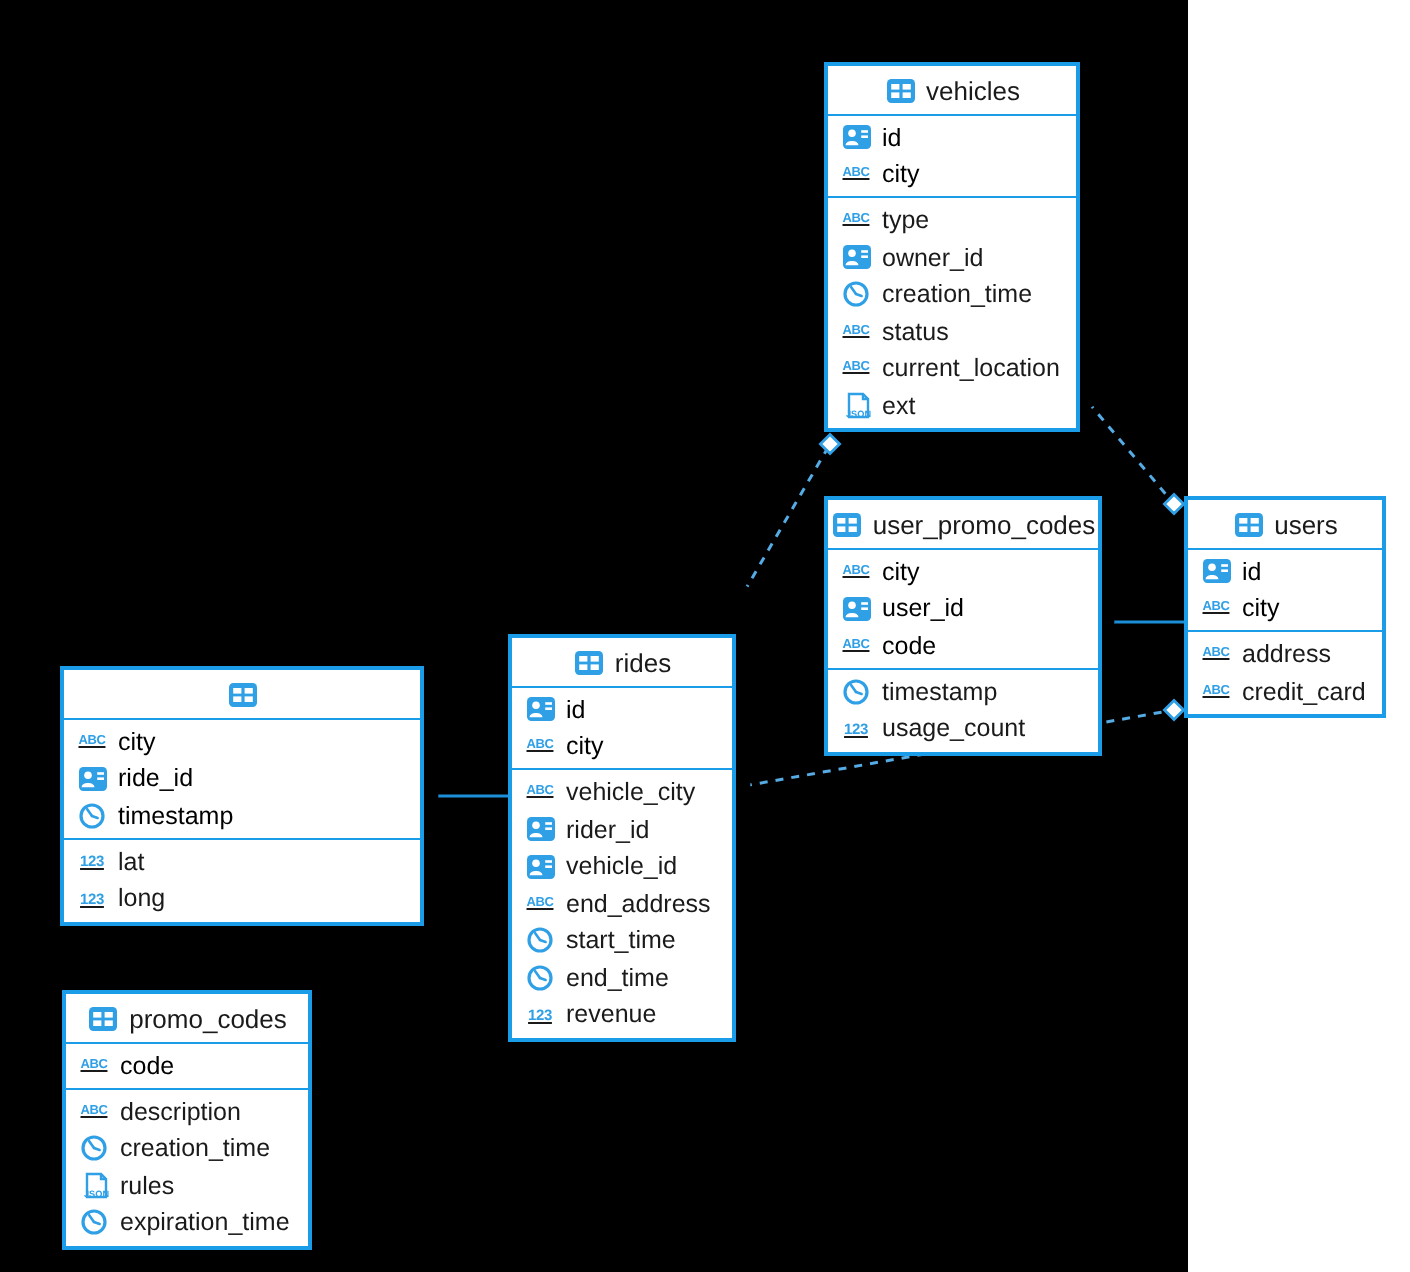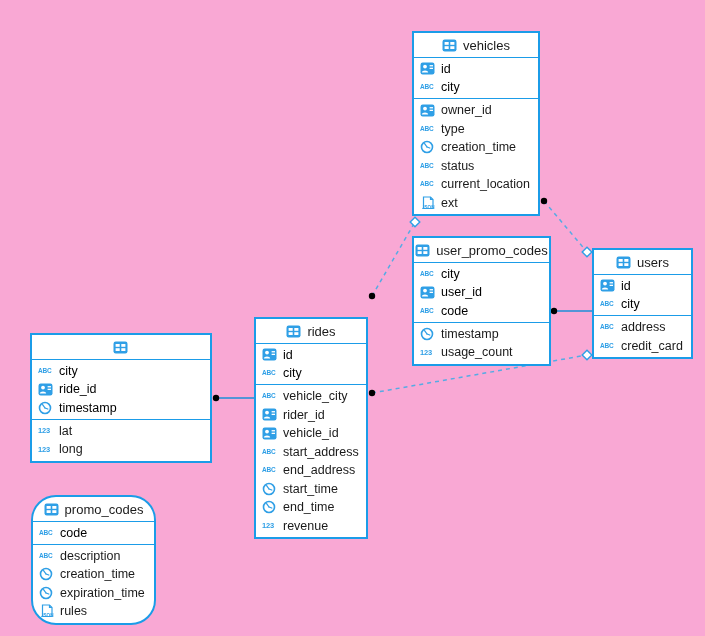--- a/index.html
+++ b/index.html
@@ -2,39 +2,39 @@
 <html style="--blue: #1b9ce8; --icon-blue: #2f9fe6; --text: #1a1a1a;"><head>
 <meta charset="utf-8">
 <style>
   :root{
     --blue:#1b9ce8;
     --icon-blue:#2f9fe6;
     --text:#1a1a1a;
   }
   html,body{margin:0;padding:0;background:#fff;}
   body{width:705px;height:636px;overflow:hidden;font-family:"Liberation Sans",sans-serif;}
-  #canvas{position:relative;width:705px;height:636px;background:#f9a8d4;}
+  #canvas{position:relative;width:594px;height:636px;background:#000000;}
   #connections{position:absolute;left:0;top:0;width:705px;height:636px;}
   .tbl{
     position:absolute;background:#fff;border:2px solid var(--blue);
     box-sizing:border-box;color:var(--text);
   }
   .hdr{
     height:24px;display:flex;align-items:center;justify-content:center;gap:5px;
     border-bottom:1px solid var(--blue);font-size:13px;white-space:nowrap;
   }
   .sec{display:block;}
   .sec.pk{padding:1.5px 0;border-bottom:1px solid var(--blue);}
   .sec.flds{padding:2px 0;}
   .field{
     height:18.5px;display:flex;align-items:center;gap:5px;padding:0 6px;
     font-size:12.5px;white-space:nowrap;
   }
   .sec.pk .fname{font-weight:400;color:#000;}
-  .icn{width:16px;min-width:16px;display:flex;align-items:center;justify-content:flex-start;}
+  .icn{width:16px;min-width:16px;display:flex;align-items:center;justify-content:center;text-decoration:underline;}
   .tIcon{font-size:6.5px;font-weight:700;color:var(--icon-blue);letter-spacing:-0.2px;line-height:1;}
   .nIcon{font-size:7.5px;font-weight:700;color:var(--icon-blue);letter-spacing:-0.2px;line-height:1;}
 </style>
 </head>
 <body>
 
 <div id="canvas">
   <svg id="connections" xmlns="http://www.w3.org/2000/svg" viewBox="0 0 705 636">
       <g>
         <line x1="372" y1="296" x2="415" y2="222" stroke="#55abe4" stroke-width="1.5" stroke-dasharray="4 4"></line>
@@ -90,35 +90,35 @@
           <div class="field">
             <span class="icn">
               <span class="tIcon">ABC</span>
             </span>
             <span class="fname">city</span>
           </div>
         </div>
         <div class="sec flds">
           <div class="field">
             <span class="icn">
+              <span class="tIcon">ABC</span>
+            </span>
+            <span class="fname">type</span>
+          </div>
+          <div class="field">
+            <span class="icn">
               <svg width="15" height="13" viewBox="0 0 15 13">
                 <rect x="0.5" y="0.5" width="14" height="12" rx="2.2" fill="#2f9fe6"></rect>
                 <circle cx="5" cy="4.6" r="1.9" fill="#fff"></circle>
                 <path d="M1.8 10.6 C1.8 7.8 8.2 7.8 8.2 10.6 Z" fill="#fff"></path>
                 <rect x="9.6" y="3.1" width="3.4" height="1.3" fill="#fff"></rect>
                 <rect x="9.6" y="5.7" width="3.4" height="1.3" fill="#fff"></rect>
               </svg>
             </span>
             <span class="fname">owner_id</span>
-          </div>
-          <div class="field">
-            <span class="icn">
-              <span class="tIcon">ABC</span>
-            </span>
-            <span class="fname">type</span>
           </div>
           <div class="field">
             <span class="icn">
               <svg width="14" height="14" viewBox="0 0 14 14">
                 <circle cx="7" cy="7" r="5.5" fill="none" stroke="#2f9fe6" stroke-width="1.6"></circle>
                 <line x1="7" y1="7" x2="4.6" y2="3.6" stroke="#2f9fe6" stroke-width="1.3" stroke-linecap="round"></line>
                 <line x1="7" y1="7" x2="9.8" y2="8" stroke="#2f9fe6" stroke-width="1.3" stroke-linecap="round"></line>
               </svg>
             </span>
             <span class="fname">creation_time</span>
@@ -140,21 +140,21 @@
               <svg width="15" height="14" viewBox="0 0 15 14">
                 <path d="M3.5 1 h7 l2.5 2.5 v9 h-9.5 z" fill="#fff" stroke="#2f9fe6" stroke-width="1.2"></path>
                 <path d="M10.5 1 v2.5 h2.5" fill="none" stroke="#2f9fe6" stroke-width="1.2"></path>
                 <text x="2" y="12.6" font-size="4.6" font-weight="bold" fill="#2f9fe6" font-family="Liberation Sans, sans-serif">JSON</text>
               </svg>
             </span>
             <span class="fname">ext</span>
           </div>
         </div>
       </div>
-      <div class="tbl" style="left: 412px; top: 236px; width: 139px;">
+      <div class="tbl" style="left: 412px; top: 248px; width: 139px;">
         <div class="hdr">
           <span class="icn">
             <svg width="15" height="13" viewBox="0 0 15 13">
               <rect x="0.5" y="0.5" width="14" height="12" rx="2.2" fill="#2f9fe6"></rect>
               <rect x="2.6" y="3" width="4.1" height="2.8" fill="#fff"></rect>
               <rect x="8.3" y="3" width="4.1" height="2.8" fill="#fff"></rect>
               <rect x="2.6" y="7.2" width="4.1" height="2.8" fill="#fff"></rect>
               <rect x="8.3" y="7.2" width="4.1" height="2.8" fill="#fff"></rect>
             </svg>
           </span>
@@ -314,26 +314,20 @@
                 <rect x="9.6" y="3.1" width="3.4" height="1.3" fill="#fff"></rect>
                 <rect x="9.6" y="5.7" width="3.4" height="1.3" fill="#fff"></rect>
               </svg>
             </span>
             <span class="fname">vehicle_id</span>
           </div>
           <div class="field">
             <span class="icn">
               <span class="tIcon">ABC</span>
             </span>
-            <span class="fname">start_address</span>
-          </div>
-          <div class="field">
-            <span class="icn">
-              <span class="tIcon">ABC</span>
-            </span>
             <span class="fname">end_address</span>
           </div>
           <div class="field">
             <span class="icn">
               <svg width="14" height="14" viewBox="0 0 14 14">
                 <circle cx="7" cy="7" r="5.5" fill="none" stroke="#2f9fe6" stroke-width="1.6"></circle>
                 <line x1="7" y1="7" x2="4.6" y2="3.6" stroke="#2f9fe6" stroke-width="1.3" stroke-linecap="round"></line>
                 <line x1="7" y1="7" x2="9.8" y2="8" stroke="#2f9fe6" stroke-width="1.3" stroke-linecap="round"></line>
               </svg>
             </span>
@@ -407,21 +401,21 @@
             <span class="fname">lat</span>
           </div>
           <div class="field">
             <span class="icn">
               <span class="nIcon">123</span>
             </span>
             <span class="fname">long</span>
           </div>
         </div>
       </div>
-      <div class="tbl" style="left: 31px; top: 495px; width: 125px; border-radius: 25px;">
+      <div class="tbl" style="left: 31px; top: 495px; width: 125px;">
         <div class="hdr">
           <span class="icn">
             <svg width="15" height="13" viewBox="0 0 15 13">
               <rect x="0.5" y="0.5" width="14" height="12" rx="2.2" fill="#2f9fe6"></rect>
               <rect x="2.6" y="3" width="4.1" height="2.8" fill="#fff"></rect>
               <rect x="8.3" y="3" width="4.1" height="2.8" fill="#fff"></rect>
               <rect x="2.6" y="7.2" width="4.1" height="2.8" fill="#fff"></rect>
               <rect x="8.3" y="7.2" width="4.1" height="2.8" fill="#fff"></rect>
             </svg>
           </span>
@@ -444,37 +438,37 @@
           </div>
           <div class="field">
             <span class="icn">
               <svg width="14" height="14" viewBox="0 0 14 14">
                 <circle cx="7" cy="7" r="5.5" fill="none" stroke="#2f9fe6" stroke-width="1.6"></circle>
                 <line x1="7" y1="7" x2="4.6" y2="3.6" stroke="#2f9fe6" stroke-width="1.3" stroke-linecap="round"></line>
                 <line x1="7" y1="7" x2="9.8" y2="8" stroke="#2f9fe6" stroke-width="1.3" stroke-linecap="round"></line>
               </svg>
             </span>
             <span class="fname">creation_time</span>
-          </div>
-          <div class="field">
-            <span class="icn">
-              <svg width="14" height="14" viewBox="0 0 14 14">
-                <circle cx="7" cy="7" r="5.5" fill="none" stroke="#2f9fe6" stroke-width="1.6"></circle>
-                <line x1="7" y1="7" x2="4.6" y2="3.6" stroke="#2f9fe6" stroke-width="1.3" stroke-linecap="round"></line>
-                <line x1="7" y1="7" x2="9.8" y2="8" stroke="#2f9fe6" stroke-width="1.3" stroke-linecap="round"></line>
-              </svg>
-            </span>
-            <span class="fname">expiration_time</span>
           </div>
           <div class="field">
             <span class="icn">
               <svg width="15" height="14" viewBox="0 0 15 14">
                 <path d="M3.5 1 h7 l2.5 2.5 v9 h-9.5 z" fill="#fff" stroke="#2f9fe6" stroke-width="1.2"></path>
                 <path d="M10.5 1 v2.5 h2.5" fill="none" stroke="#2f9fe6" stroke-width="1.2"></path>
                 <text x="2" y="12.6" font-size="4.6" font-weight="bold" fill="#2f9fe6" font-family="Liberation Sans, sans-serif">JSON</text>
               </svg>
             </span>
             <span class="fname">rules</span>
           </div>
+          <div class="field">
+            <span class="icn">
+              <svg width="14" height="14" viewBox="0 0 14 14">
+                <circle cx="7" cy="7" r="5.5" fill="none" stroke="#2f9fe6" stroke-width="1.6"></circle>
+                <line x1="7" y1="7" x2="4.6" y2="3.6" stroke="#2f9fe6" stroke-width="1.3" stroke-linecap="round"></line>
+                <line x1="7" y1="7" x2="9.8" y2="8" stroke="#2f9fe6" stroke-width="1.3" stroke-linecap="round"></line>
+              </svg>
+            </span>
+            <span class="fname">expiration_time</span>
+          </div>
         </div>
       </div>
     </div>
 </div>
 
 </body></html>

